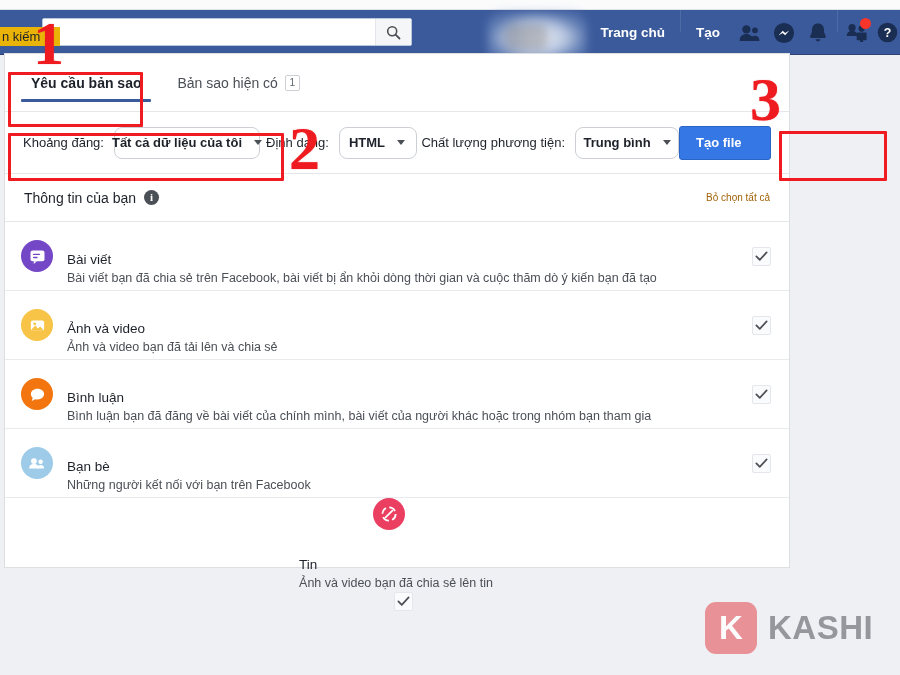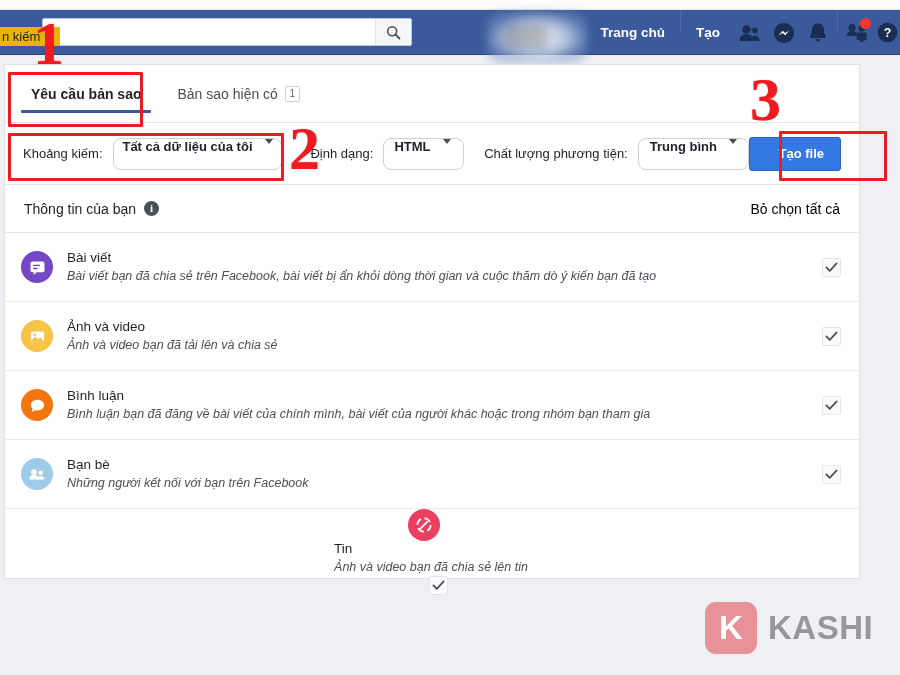--- a/index.html
+++ b/index.html
@@ -136,22 +136,22 @@
     position: absolute;
     top: 8px; right: 3px;
     width: 11px; height: 11px;
     border-radius: 50%;
     background: #f8352a;
   }
 
   
   .page-card {
     position: absolute;
-    left: 4px; top: 64px;
-    width: 856px;
+    left: 4px; top: 53px;
+    width: 786px;
     background: #ffffff;
     border: 1px solid #dddfe2;
   }
 
   
   .tabs-row {
     height: 58px;
     border-bottom: 1px solid #e5e6e9;
     display: flex;
     align-items: stretch;
@@ -211,21 +211,21 @@
     color: #1d2129;
     margin-right: 10px;
     white-space: nowrap;
   }
   .dropdown {
     height: 32px;
     border: 1px solid #ccd0d5;
     border-radius: 8px;
     background: #ffffff;
     display: flex;
-    align-items: flex-start;
+    align-items: center;
     justify-content: center;
     gap: 12px;
     padding: 0 14px;
     font-size: 13px;
     color: #1d2129;
     font-weight: bold;
     cursor: pointer;
     white-space: nowrap;
   }
   .caret {
@@ -243,21 +243,21 @@
     height: 34px;
     min-width: 92px;
     background: #3578e5;
     border: 1px solid #2a64c4;
     border-radius: 3px;
     color: #ffffff;
     font-size: 13px;
     font-weight: bold;
     display: flex;
     align-items: center;
-    justify-content: flex-end;
+    justify-content: flex-start;
     cursor: pointer;
     padding: 0 16px;
     white-space: nowrap;
   }
 
   
   .section-head {
     height: 48px;
     display: flex;
     align-items: center;
@@ -278,22 +278,22 @@
     font-size: 11px;
     font-weight: bold;
     line-height: 15px;
     text-align: center;
     margin-left: 8px;
     font-family: "Liberation Serif", serif;
     display: inline-block;
   }
   .link-right {
     margin-left: auto;
-    font-size: 14px;
-    color: #000000;
+    font-size: 10px;
+    color: #a16207;
     cursor: pointer;
     white-space: nowrap;
   }
 
   
   .item-row {
     display: flex;
     align-items: center;
     height: 69px;
     padding: 0 18px 0 16px;
@@ -303,36 +303,35 @@
   .item-icon {
     width: 32px; height: 32px;
     border-radius: 50%;
     flex: 0 0 32px;
     display: flex;
     align-items: center;
     justify-content: center;
     margin-right: 14px;
   }
   .item-icon svg { display: block; }
-  .item-text { flex: 1; min-width: 0; }
+  .item-text { flex: 1; min-width: 0; margin-top: 27px; }
   .item-title {
     font-size: 13.5px;
     color: #1d2129;
     font-weight: normal;
     margin-bottom: 3px;
     white-space: nowrap;
   }
   .item-desc {
     font-size: 12.5px;
     color: #4b4f56;
     line-height: 1.35;
     white-space: nowrap;
     overflow: hidden;
     text-overflow: ellipsis;
-    font-style: italic;
   }
   .check-box {
     width: 19px; height: 19px;
     border: 1px solid #e4e6eb;
     background: #fafbfc;
     border-radius: 2px;
     flex: 0 0 19px;
     margin-left: 14px;
     display: flex;
     align-items: center;
@@ -467,21 +466,21 @@
       <div class="tab active">
         <span>Yêu cầu bản sao</span>
       </div>
       <div class="tab">
         <span>Bản sao hiện có</span>
         <span class="tab-badge">1</span>
       </div>
     </div>
 
     <div class="filter-row">
-      <span class="filter-label">Khoảng kiếm:</span>
+      <span class="filter-label">Khoảng đăng:</span>
       <div class="dropdown" style="min-width:146px;">
         <span>Tất cả dữ liệu của tôi</span>
         <span class="caret"></span>
       </div>
 
       <div class="gap-lg"></div>
 
       <span class="filter-label">Định dạng:</span>
       <div class="dropdown" style="min-width:78px;padding-left:12px;">
         <span>HTML</span>

